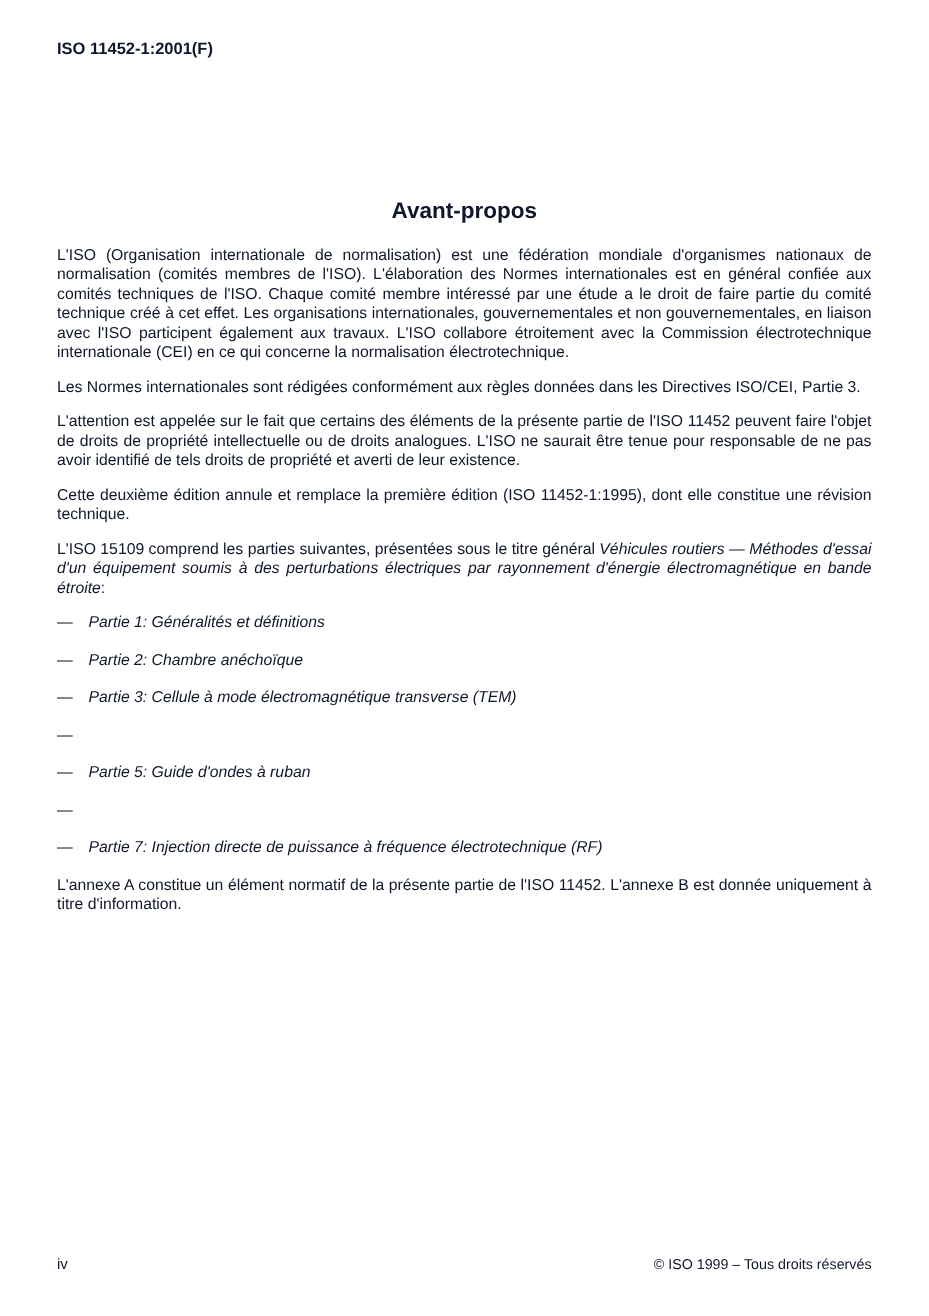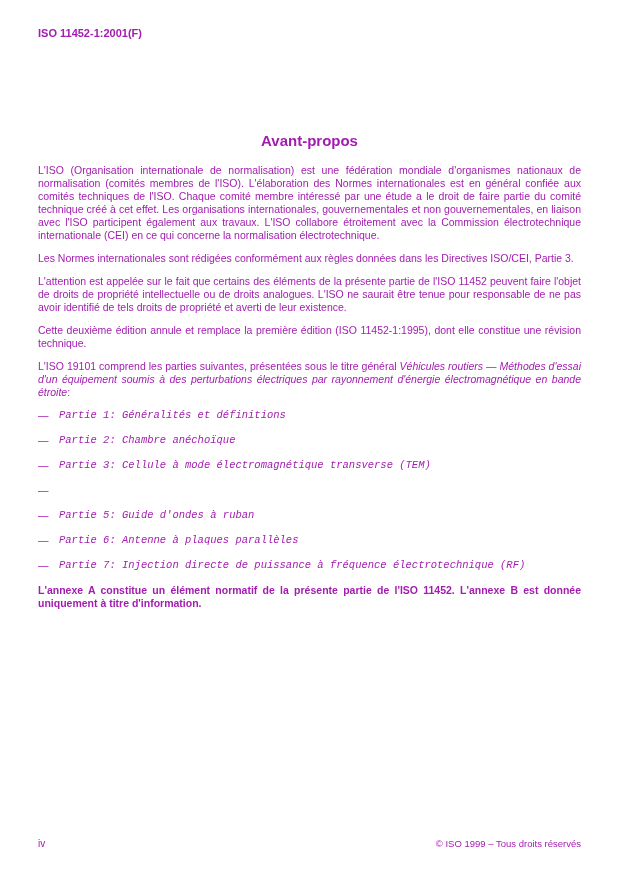--- a/index.html
+++ b/index.html
@@ -6,21 +6,21 @@
   html, body {
     margin: 0;
     padding: 0;
     background: #ffffff;
   }
   .page {
     position: relative;
     width: 619px;
     height: 877px;
     background: #ffffff;
-    color: #a21caf;
+    color: #0f172a;
     font-family: "Liberation Sans", sans-serif;
     overflow: hidden;
   }
   .running-header {
     position: absolute;
     top: 27px;
     left: 38px;
     font-size: 11px;
     font-weight: bold;
     white-space: nowrap;
@@ -52,31 +52,29 @@
     font-size: 10.5px;
     line-height: 13px;
     margin: 0 0 12px 0;
   }
   .part-item .dash {
     flex: none;
     width: 21px;
   }
   .part-item .part-label {
     font-style: italic;
-    font-family: Liberation Mono, monospace;
   }
   .italic {
     font-style: italic;
   }
   p.closing-paragraph {
     font-size: 10.5px;
     line-height: 13px;
     text-align: justify;
     margin: 4px 0 0 0;
-    font-weight: bold;
   }
   .footer {
     position: absolute;
     top: 838px;
     left: 38px;
     right: 38px;
     display: flex;
     justify-content: space-between;
     align-items: flex-end;
   }
@@ -96,21 +94,21 @@
 
   <div class="content">
 
     <h1 class="section-title">Avant-propos</h1>
 
     <div id="paragraphs">
         <p class="body-paragraph"><span>L'ISO (Organisation internationale de normalisation) est une fédération mondiale d'organismes nationaux de normalisation (comités membres de l'ISO). L'élaboration des Normes internationales est en général confiée aux comités techniques de l'ISO. Chaque comité membre intéressé par une étude a le droit de faire partie du comité technique créé à cet effet. Les organisations internationales, gouvernementales et non gouvernementales, en liaison avec l'ISO participent également aux travaux. L'ISO collabore étroitement avec la Commission électrotechnique internationale (CEI) en ce qui concerne la normalisation électrotechnique.</span></p>
         <p class="body-paragraph"><span>Les Normes internationales sont rédigées conformément aux règles données dans les Directives ISO/CEI, Partie 3.</span></p>
         <p class="body-paragraph"><span>L'attention est appelée sur le fait que certains des éléments de la présente partie de l'ISO 11452 peuvent faire l'objet de droits de propriété intellectuelle ou de droits analogues. L'ISO ne saurait être tenue pour responsable de ne pas avoir identifié de tels droits de propriété et averti de leur existence.</span></p>
         <p class="body-paragraph"><span>Cette deuxième édition annule et remplace la première édition (ISO 11452-1:1995), dont elle constitue une révision technique.</span></p>
-        <p class="body-paragraph"><span>L'ISO 19101 comprend les parties suivantes, présentées sous le titre général </span><span class="italic">Véhicules routiers — Méthodes d'essai d'un équipement soumis à des perturbations électriques par rayonnement d'énergie électromagnétique en bande étroite</span><span>:</span></p>
+        <p class="body-paragraph"><span>L'ISO 15109 comprend les parties suivantes, présentées sous le titre général </span><span class="italic">Véhicules routiers — Méthodes d'essai d'un équipement soumis à des perturbations électriques par rayonnement d'énergie électromagnétique en bande étroite</span><span>:</span></p>
       </div>
 
     <div id="parts-list" class="parts-list">
         <div class="part-item">
           <span class="dash">—</span>
           <span class="part-label">Partie 1: Généralités et définitions</span>
         </div>
         <div class="part-item">
           <span class="dash">—</span>
           <span class="part-label">Partie 2: Chambre anéchoïque</span>
@@ -121,21 +119,20 @@
         </div>
         <div class="part-item">
           <span class="dash">—</span>
         </div>
         <div class="part-item">
           <span class="dash">—</span>
           <span class="part-label">Partie 5: Guide d'ondes à ruban</span>
         </div>
         <div class="part-item">
           <span class="dash">—</span>
-          <span class="part-label">Partie 6: Antenne à plaques parallèles</span>
         </div>
         <div class="part-item">
           <span class="dash">—</span>
           <span class="part-label">Partie 7: Injection directe de puissance à fréquence électrotechnique (RF)</span>
         </div>
       </div>
 
     <p class="closing-paragraph">L'annexe A constitue un élément normatif de la présente partie de l'ISO 11452. L'annexe B est donnée uniquement à titre d'information.</p>
 
   </div>

